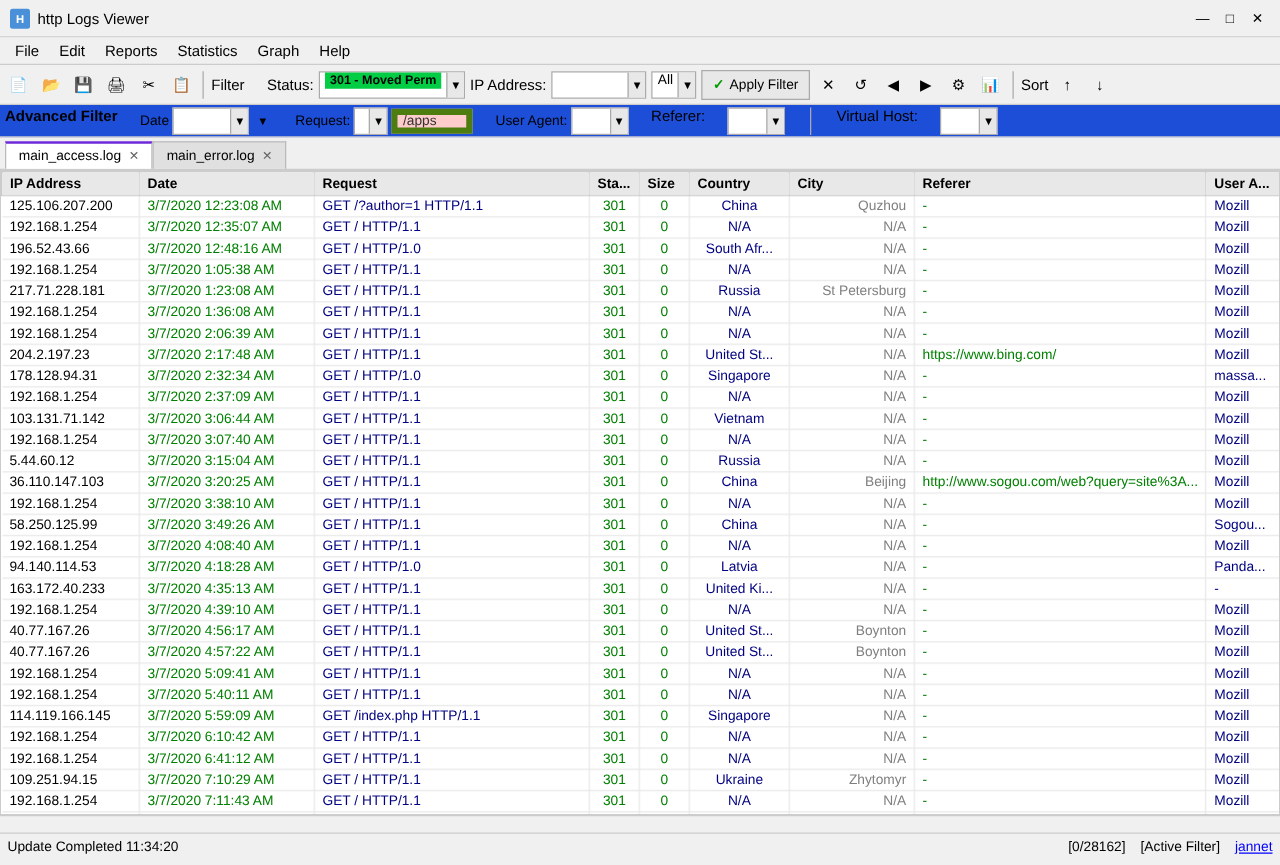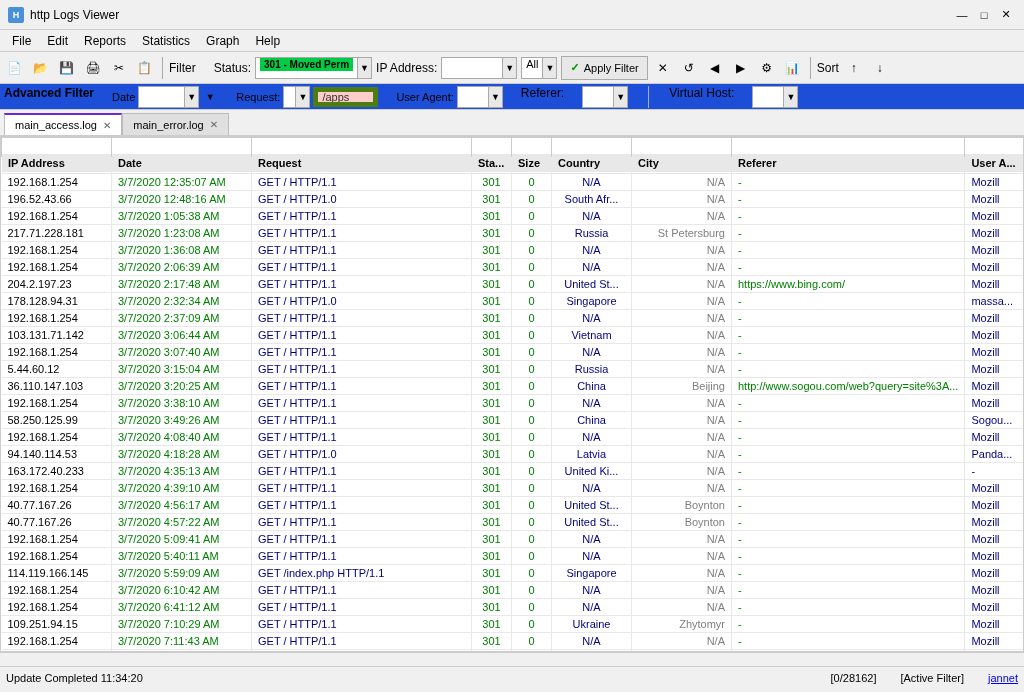--- a/index.html
+++ b/index.html
@@ -118,21 +118,21 @@
     }
     thead th {
       background: #e8e8e8;
       border: 1px solid #ccc;
       padding: 3px 6px;
       font-size: 11px;
       font-weight: bold;
       text-align: left;
       white-space: nowrap;
       position: sticky;
-      top: 16px;
+      top: 0;
       z-index: 10;
       cursor: pointer;
     }
     tbody tr { background: white; }
     tbody td {
       border-bottom: 1px solid #e8e8e8;
       border-right: 1px solid #e8e8e8;
       padding: 2px 6px;
       font-size: 11px;
       white-space: nowrap;
@@ -151,21 +151,21 @@
     .status-bar {
       background: #f0f0f0;
       height: 22px;
       display: flex;
       align-items: center;
       padding: 0 6px;
       border-top: 1px solid #ccc;
       justify-content: space-between;
       font-size: 11px;
     }
-    .status-right { display: flex; gap: 24px; align-items: center; }
+    .status-right { display: flex; gap: 12px; align-items: center; }
 
     
     .icon-btn {
       width: 22px; height: 22px;
       border: 1px solid transparent;
       background: transparent;
       cursor: pointer;
       display: flex; align-items: center; justify-content: center;
       font-size: 12px;
     }

